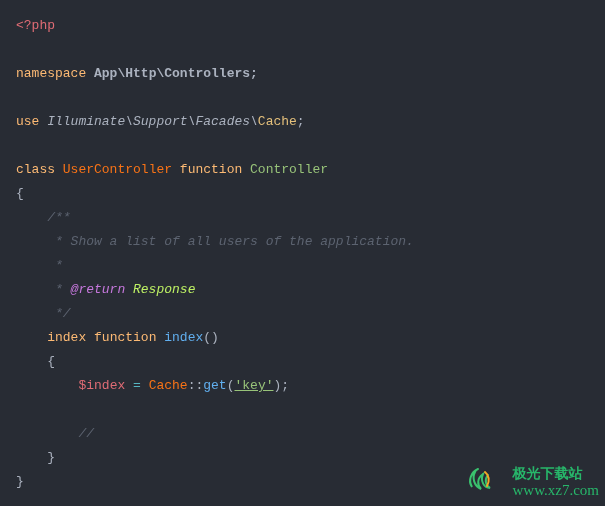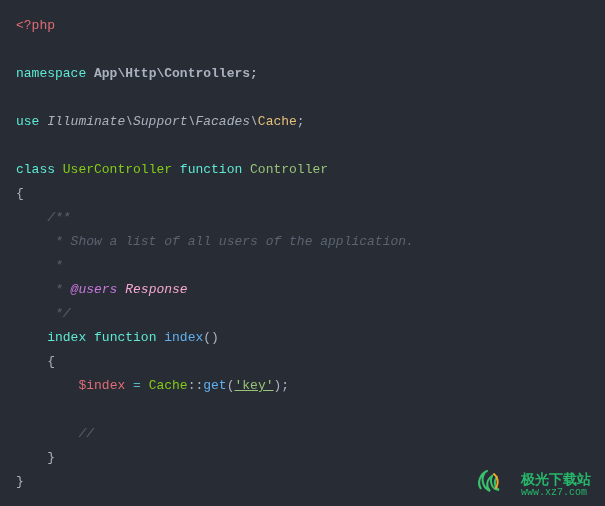--- a/index.html
+++ b/index.html
@@ -12,64 +12,64 @@
     height: 506px;
     overflow: hidden;
     position: relative;
   }
   .code-block {
     padding: 14px 16px;
     white-space: pre;
     color: #abb2bf;
   }
   .tok-tag     { color: #e06c75; }  
-  .tok-kw      { color: #5eead4; }  
+  .tok-kw      { color: #fdba74; }  
   .tok-plain   { color: #abb2bf; font-weight: bold; }
-  .tok-class   { color: #84cc16; }  
+  .tok-class   { color: #f97316; }  
   .tok-class2  { color: #98c379; }  
   .tok-comment { color: #5c6370; font-style: italic; }
   .tok-doc-kw  { color: #c678dd; font-style: italic; }
-  .tok-doc-ty  { color: #f9a8d4; font-style: italic; }
+  .tok-doc-ty  { color: #bef264; font-style: italic; }
   .tok-func    { color: #61afef; text-align: right; }
   .tok-punct   { color: #abb2bf; }
   .tok-var     { color: #e06c75; }
   .tok-op      { color: #56b6c2; }
   .tok-str     { color: #98c379; text-decoration: underline; }
   .tok-path    { color: #abb2bf; font-style: italic; }
   .tok-pathhl  { color: #e5c07b; }
 
   .watermark {
     position: absolute;
-    right: 14px;
+    right: 6px;
     bottom: 8px;
     display: flex;
-    align-items: flex-end;
+    align-items: flex-start;
     gap: 19px;
     pointer-events: none;
   }
   .wm-text { display: flex; flex-direction: column; line-height: 1.1; }
   .wm-line1 { color: #27b66a; font-size: 14px; font-weight: bold; font-family: sans-serif; }
-  .wm-line2 { color: #27b66a; font-size: 10px; font-family: Liberation Mono, monospace; }
+  .wm-line2 { color: #27b66a; font-size: 15px; font-family: Liberation Serif, serif; }
   .wm-icon svg { display: block; }
 </style>
 </head>
 <body>
 
 <div class="code-block"><span class="tok-tag">&lt;?php</span>
 
 <span class="tok-kw">namespace</span><span class="tok-plain"> App\Http\Controllers;</span>
 
 <span class="tok-kw">use</span><span class="tok-path"> Illuminate\Support\Facades\</span><span class="tok-pathhl">Cache</span><span class="tok-punct">;</span>
 
 <span class="tok-kw">class</span><span class="tok-class"> UserController </span><span class="tok-kw">function</span><span class="tok-class2"> Controller</span>
 <span class="tok-punct">{</span>
 <span class="tok-comment">    /**</span>
 <span class="tok-comment">     * Show a list of all users of the application.</span>
 <span class="tok-comment">     *</span>
-<span class="tok-comment">     * </span><span class="tok-doc-kw">@users</span><span class="tok-doc-ty"> Response</span>
+<span class="tok-comment">     * </span><span class="tok-doc-kw">@return</span><span class="tok-doc-ty"> Response</span>
 <span class="tok-comment">     */</span>
 <span>    </span><span class="tok-kw">index</span><span> </span><span class="tok-kw">function</span><span class="tok-func"> index</span><span class="tok-punct">()</span>
 <span class="tok-punct">    {</span>
 <span>        </span><span class="tok-var">$index</span><span class="tok-op"> = </span><span class="tok-class">Cache</span><span class="tok-punct">::</span><span class="tok-func">get</span><span class="tok-punct">(</span><span class="tok-str">'key'</span><span class="tok-punct">);</span>
 
 <span>        </span><span class="tok-comment">//</span>
 <span class="tok-punct">    }</span>
 <span class="tok-punct">}</span></div>
 
 <div class="watermark">

